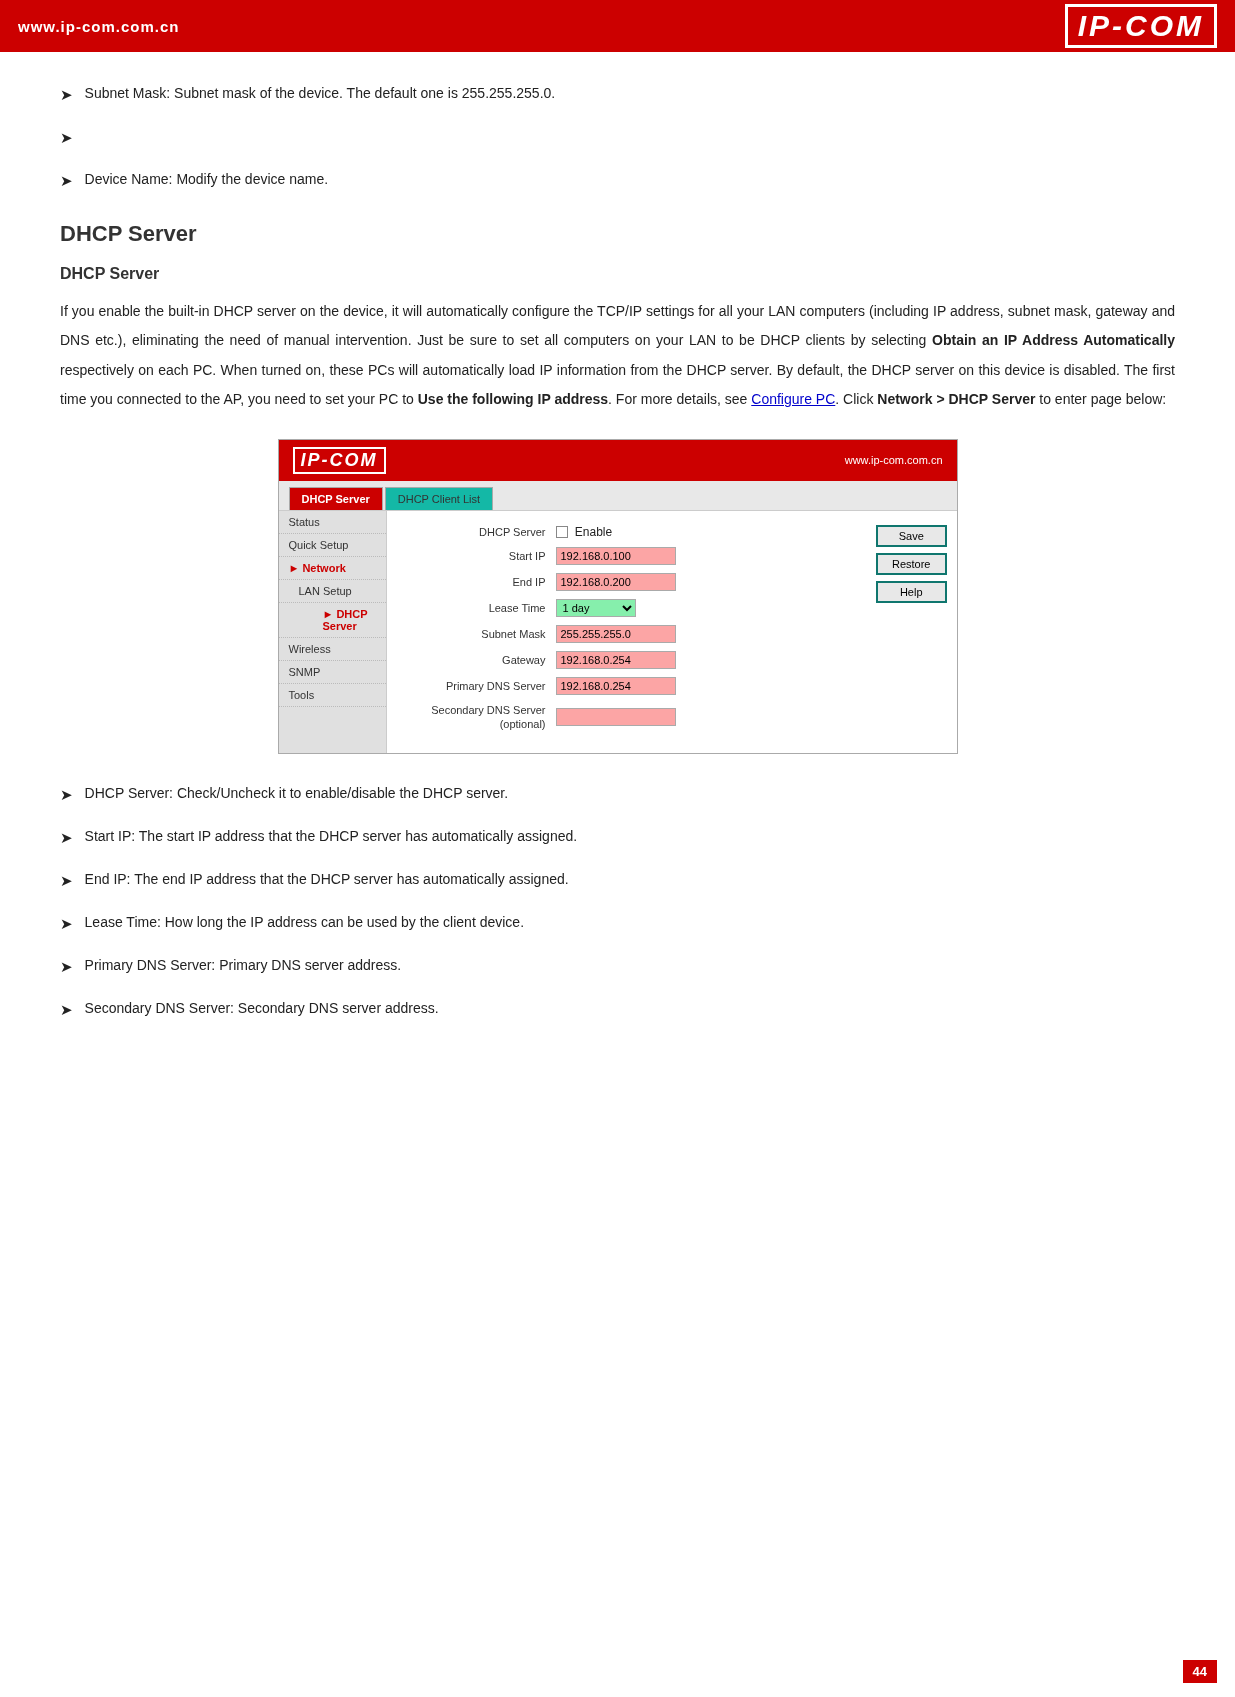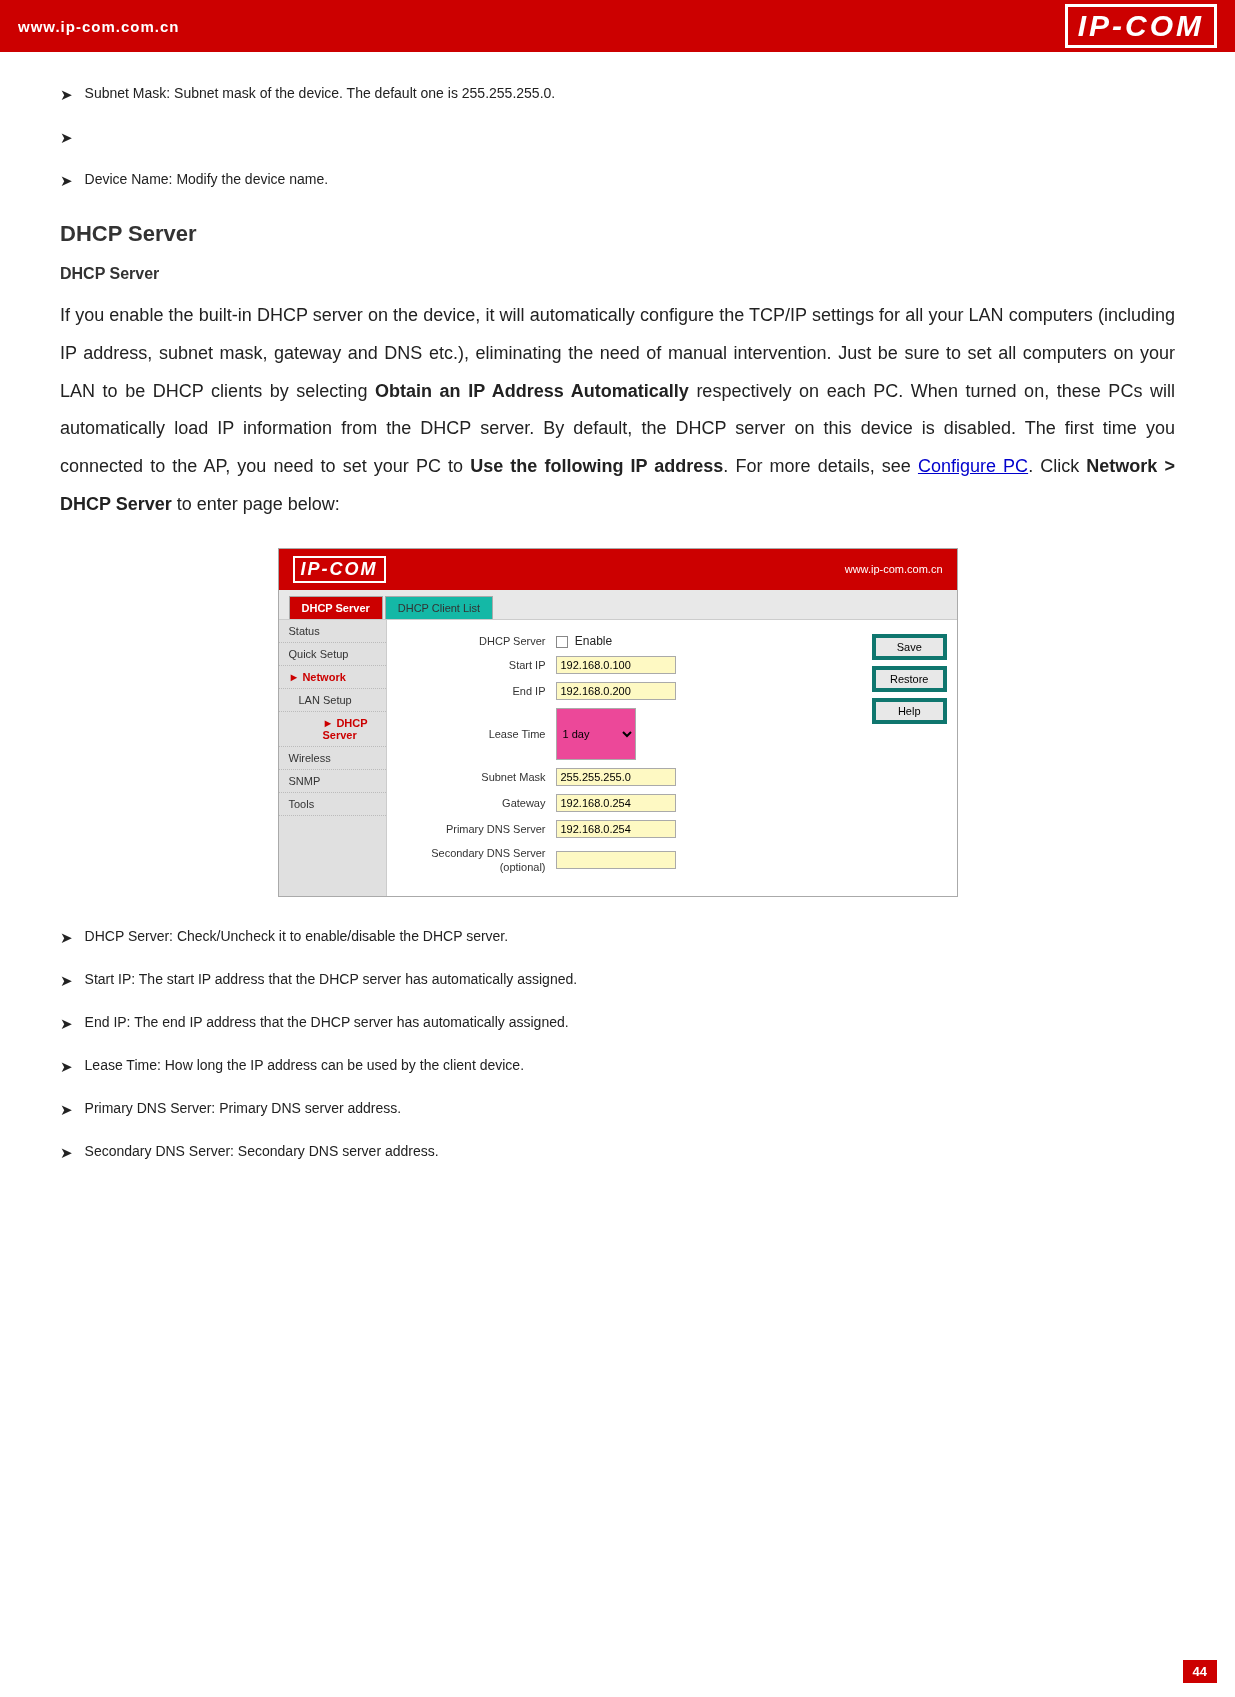--- a/index.html
+++ b/index.html
@@ -74,21 +74,21 @@
     .section-heading-sub {
       font-size: 16px;
       font-weight: 900;
       color: #333;
       margin: 18px 0 14px 0;
       font-family: Arial Black, Arial, sans-serif;
     }
 
     
     .body-para {
-      font-size: 18px;
+      font-size: 14px;
       line-height: 2.1;
       text-align: justify;
       margin-bottom: 16px;
     }
     .body-para a {
       color: #0000cc;
       text-decoration: underline;
     }
 
     
@@ -198,52 +198,52 @@
     }
     .ss-form-label {
       width: 155px;
       text-align: right;
       padding-right: 10px;
       font-size: 11px;
       color: #333;
     }
     .ss-form-input {
       border: 1px solid #aaa;
-      background: #fef9c3;
+      background: #fca5a5;
       padding: 2px 4px;
       font-size: 11px;
       width: 120px;
     }
     .ss-form-checkbox {
       width: 12px;
       height: 12px;
       border: 1px solid #888;
       background: #fff;
       display: inline-block;
       margin-right: 4px;
       vertical-align: middle;
     }
     .ss-form-select {
       border: 1px solid #aaa;
-      background: #ec4899;
-      padding: 18px 2px;
+      background: #86efac;
+      padding: 1px 2px;
       font-size: 11px;
       width: 80px;
     }
 
     
     .ss-buttons {
       display: flex;
       flex-direction: column;
       gap: 6px;
       padding: 14px 10px;
     }
     .ss-btn {
       background: #e8e8e8;
-      border: 4px solid #0f766e;
+      border: 2px solid #0f766e;
       padding: 3px 14px;
       font-size: 11px;
       cursor: pointer;
       min-width: 60px;
       text-align: center;
     }
 
     
     .page-number {
       position: absolute;

